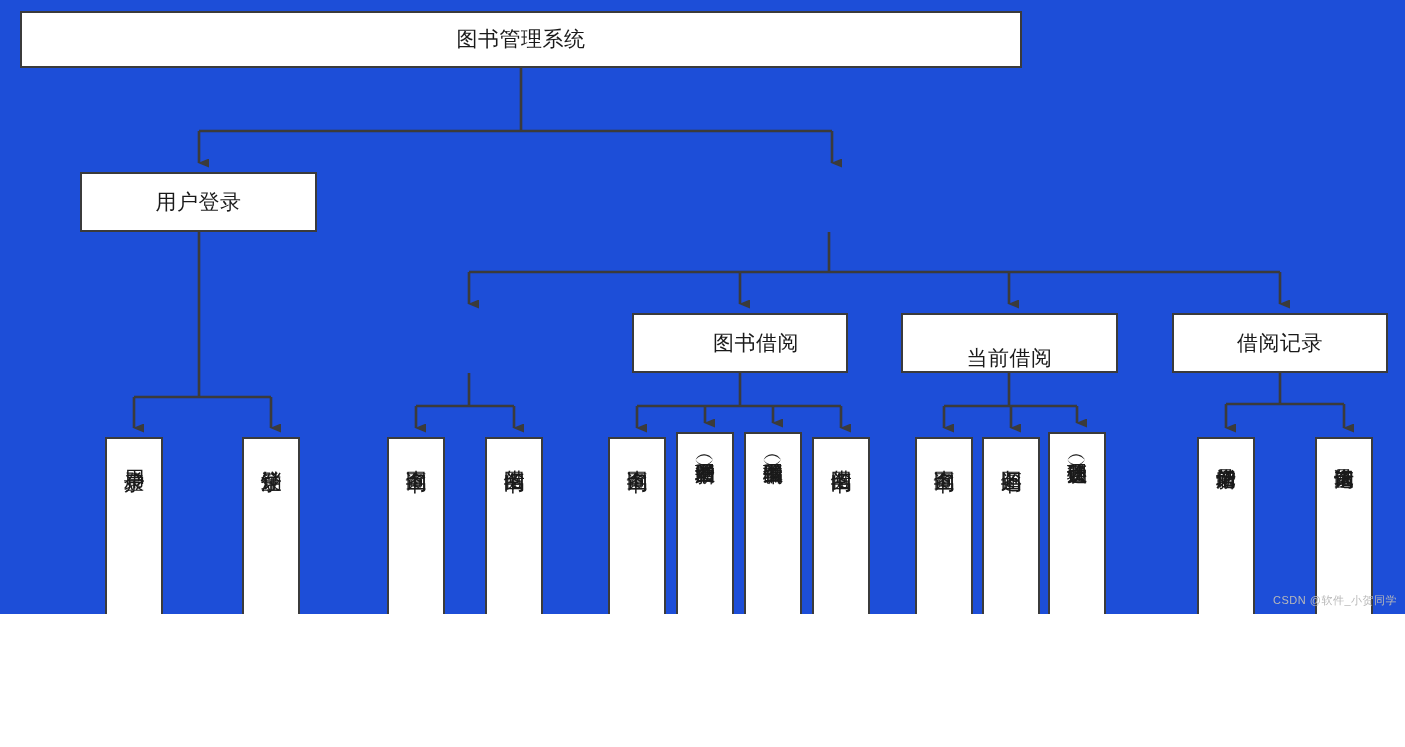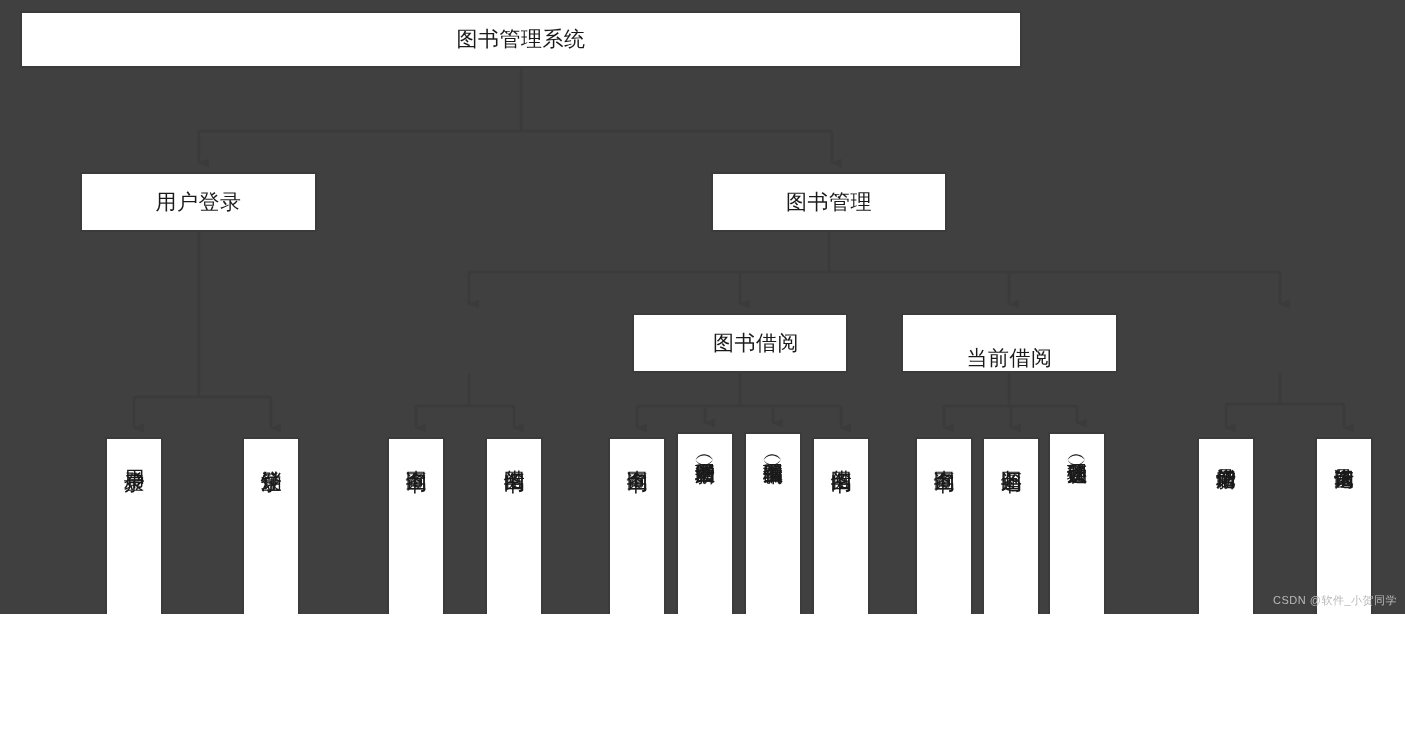--- a/index.html
+++ b/index.html
@@ -8,21 +8,21 @@
     padding: 0;
     background: #ffffff;
   }
   body {
     font-family: "Liberation Sans", "DejaVu Sans", sans-serif;
   }
   #diagram-root {
     position: relative;
     width: 1405px;
     height: 614px;
-    background: #404040;
+    background: #1d4ed8;
     overflow: hidden;
     text-decoration: underline;
   }
   #edge-layer {
     position: absolute;
     left: 0;
     top: 0;
     width: 1405px;
     height: 747px;
     pointer-events: none;
@@ -134,30 +134,30 @@
     </g>
   </svg>
 
   <div class="node horiz" style="left:20px;  top:11px;  width:1002px; height:57px;">
     <span class="node-label">图书管理系统</span>
   </div>
 
   <div class="node horiz" style="left:80px;  top:172px; width:237px; height:60px;">
     <span class="node-label">用户登录</span>
   </div>
-  <div class="node horiz" style="left:711px; top:172px; width:236px; height:60px;">
-    <span class="node-label">图书管理</span>
-  </div>
 
   <div class="node horiz" style="left:632px;  top:313px; width:216px; height:60px;padding-left:32px;">
     <span class="node-label">图书借阅</span>
   </div>
   <div class="node horiz" style="left:901px;  top:313px; width:217px; height:60px;align-items:flex-end;">
     <span class="node-label">当前借阅</span>
   </div>
+  <div class="node horiz" style="left:1172px; top:313px; width:216px; height:60px;">
+    <span class="node-label">借阅记录</span>
+  </div>
 
   <div class="node vert" style="left:105px; top:437px; width:58px; height:296px;">
     <span class="node-label">用户登录</span>
   </div>
   <div class="node vert" style="left:242px; top:437px; width:58px; height:296px;">
     <span class="node-label">注销登录</span>
   </div>
 
   <div class="node vert" style="left:387px; top:437px; width:58px; height:296px;">
     <span class="node-label">查询图书</span>

